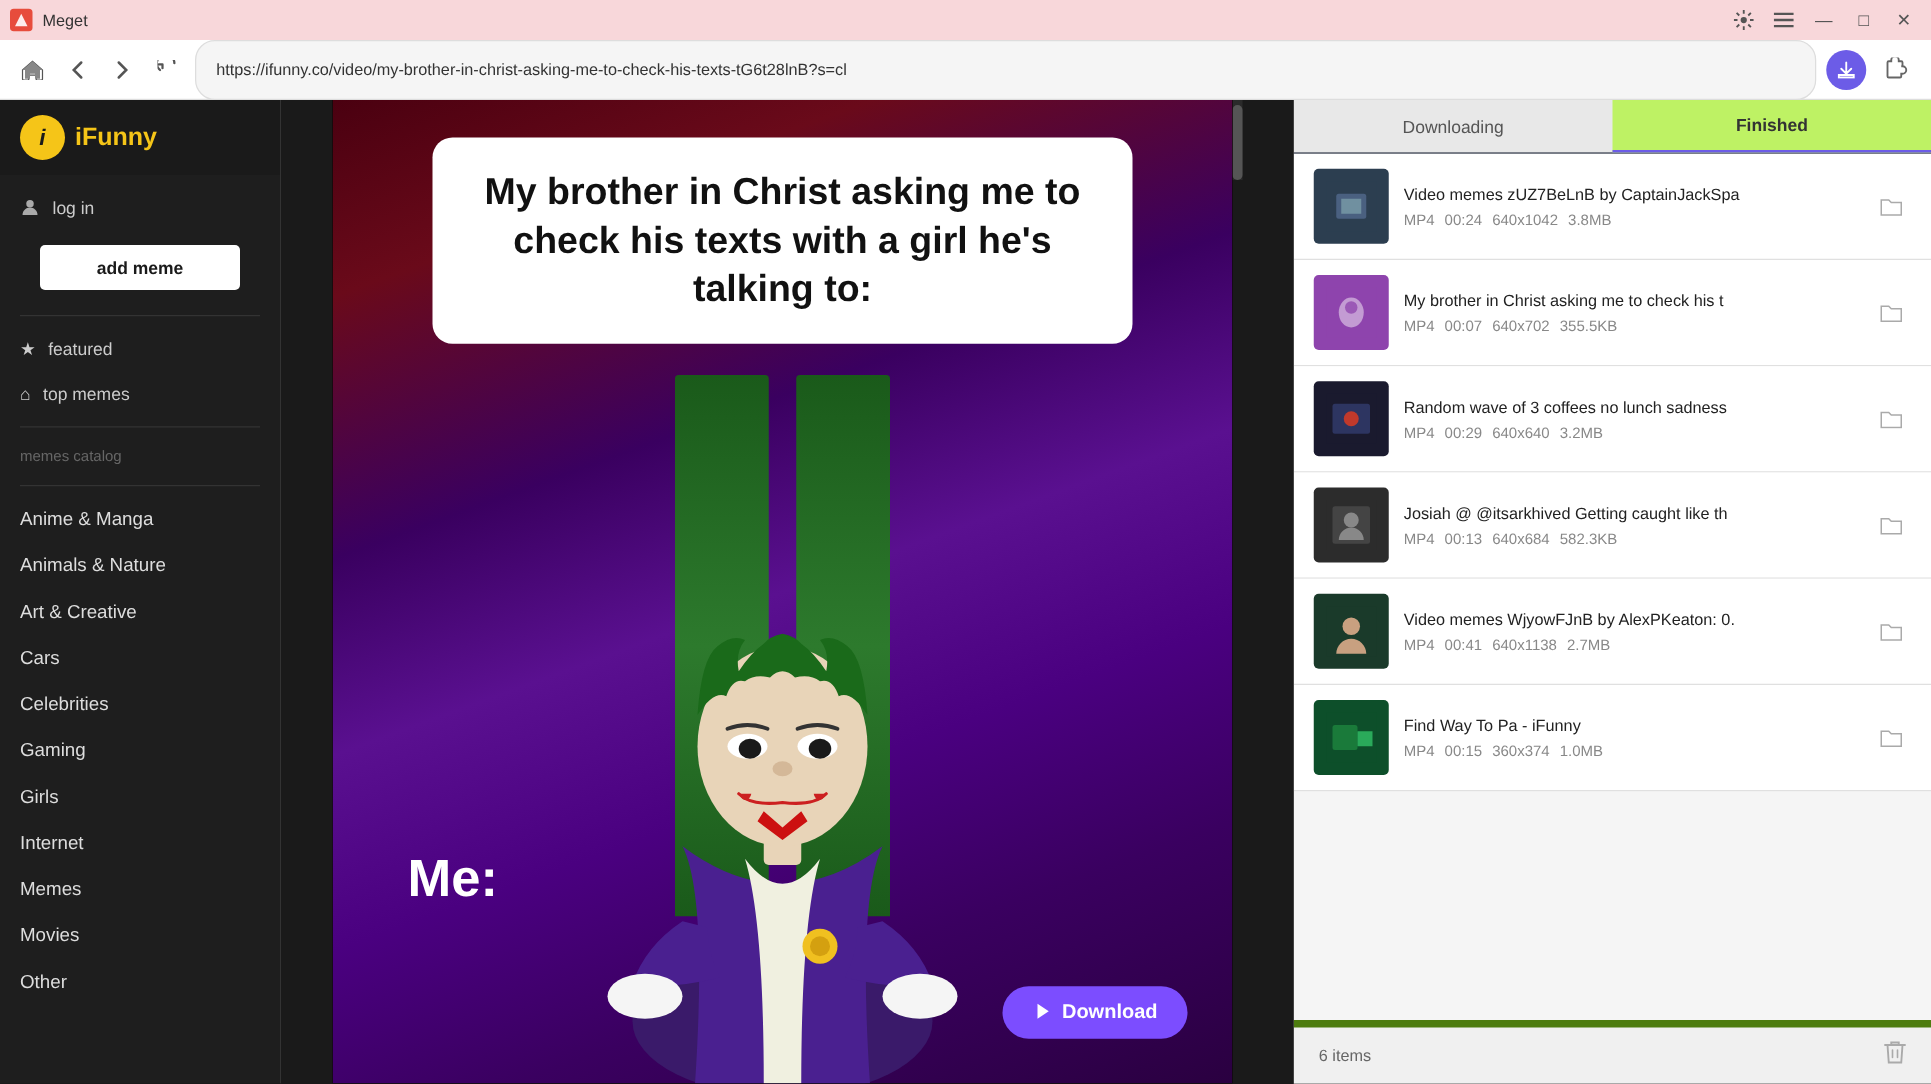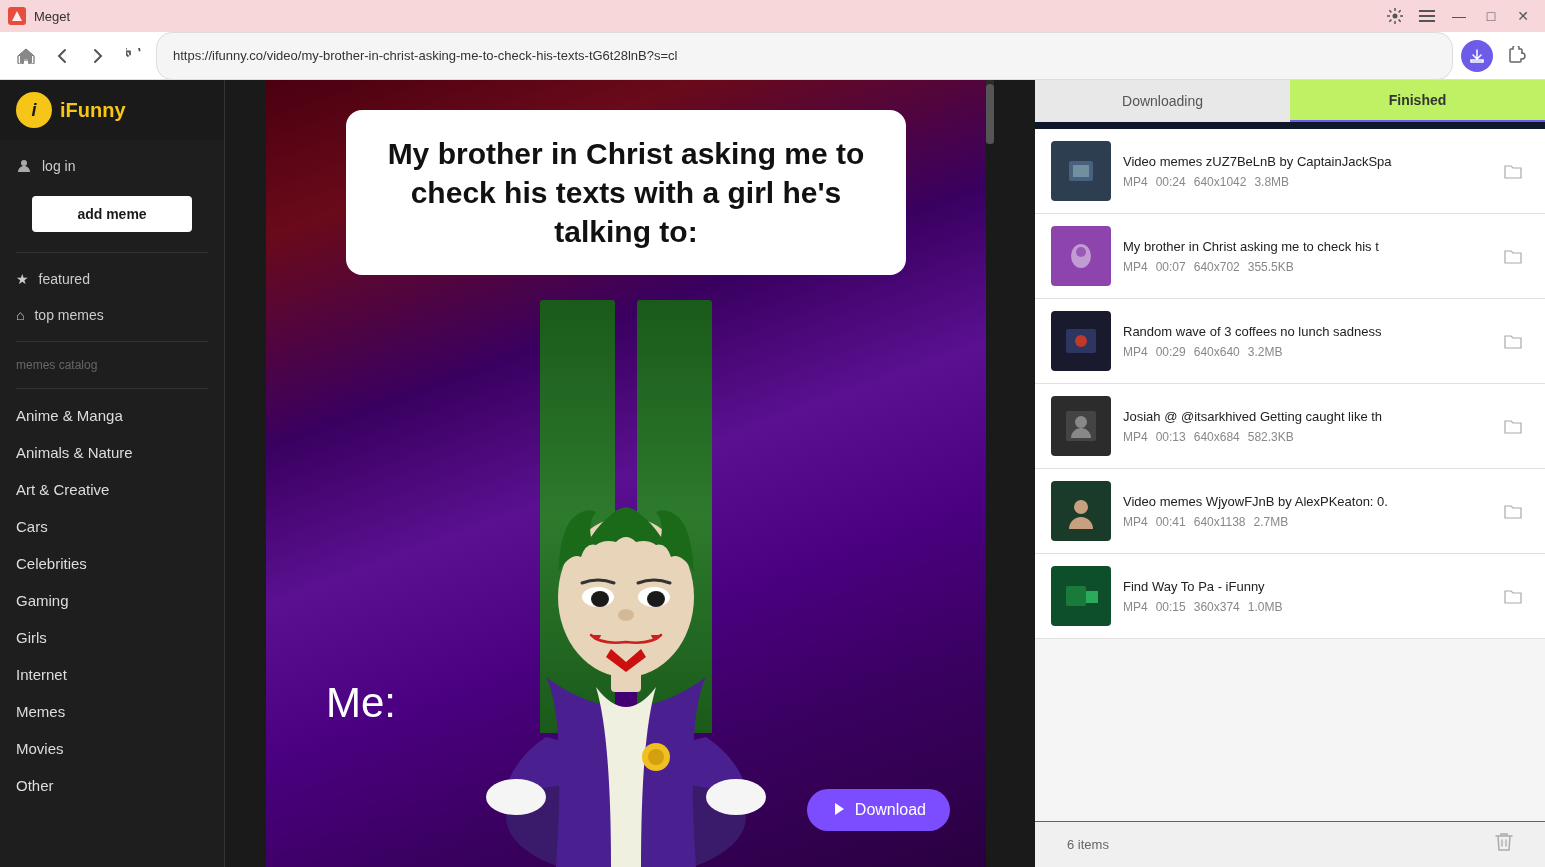--- a/index.html
+++ b/index.html
@@ -192,36 +192,36 @@
       font-weight: 900;
       color: #111;
       line-height: 1.3;
       font-family: Arial, sans-serif;
     }
     .me-text {
       position: absolute;
       bottom: 140px;
       left: 60px;
       font-size: 42px;
-      font-weight: 400;
+      font-weight: 700;
       color: white;
       font-family: Arial, sans-serif;
     }
     
     .download-overlay {
       position: absolute;
       bottom: 36px;
       right: 36px;
       background: #7c4dff;
       color: white;
       border: none;
       border-radius: 24px;
       padding: 12px 24px;
       font-size: 16px;
-      font-weight: 400;
+      font-weight: 700;
       cursor: pointer;
       display: flex;
       align-items: flex-start;
       gap: 8px;
       z-index: 20;
     }
     .scrollbar-right {
       width: 8px;
       background: #2a2a2a;
       flex-shrink: 0;
@@ -238,21 +238,21 @@
     .right-panel {
       width: 510px;
       background: #f0f0f0;
       display: flex;
       flex-direction: column;
       flex-shrink: 0;
     }
     .right-panel-tabs {
       display: flex;
       background: #e8e8e8;
-      border-bottom: 7px solid #0f172a;
+      border-bottom: 1px solid #0f172a;
     }
     .panel-tab {
       flex: 1;
       padding: 12px;
       text-align: center;
       font-size: 14px;
       font-weight: 500;
       cursor: pointer;
       color: #555;
       border: none;
@@ -317,23 +317,23 @@
       display: flex;
       align-items: center;
       justify-content: center;
       cursor: pointer;
       color: #aaa;
       font-size: 16px;
       flex-shrink: 0;
     }
 
     .right-panel-footer {
-      padding: 10px 32px;
+      padding: 10px 20px;
       background: #f0f0f0;
-      border-top: 1px solid #4d7c0f;
+      border-top: 6px solid #4d7c0f;
       display: flex;
       align-items: center;
       justify-content: space-between;
     }
     .items-count { font-size: 13px; color: #666; }
     .delete-all-btn {
       background: transparent;
       border: none;
       cursor: pointer;
       color: #aaa;

